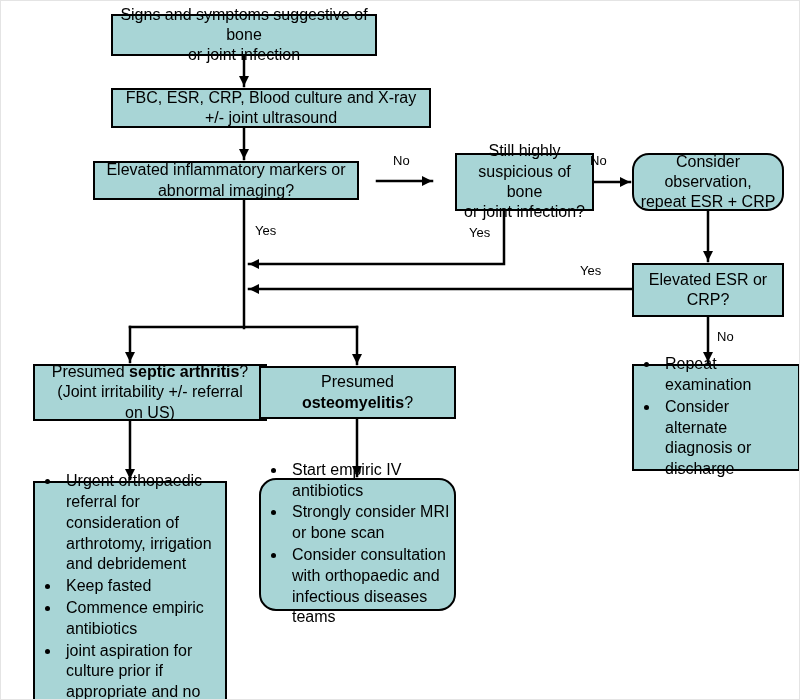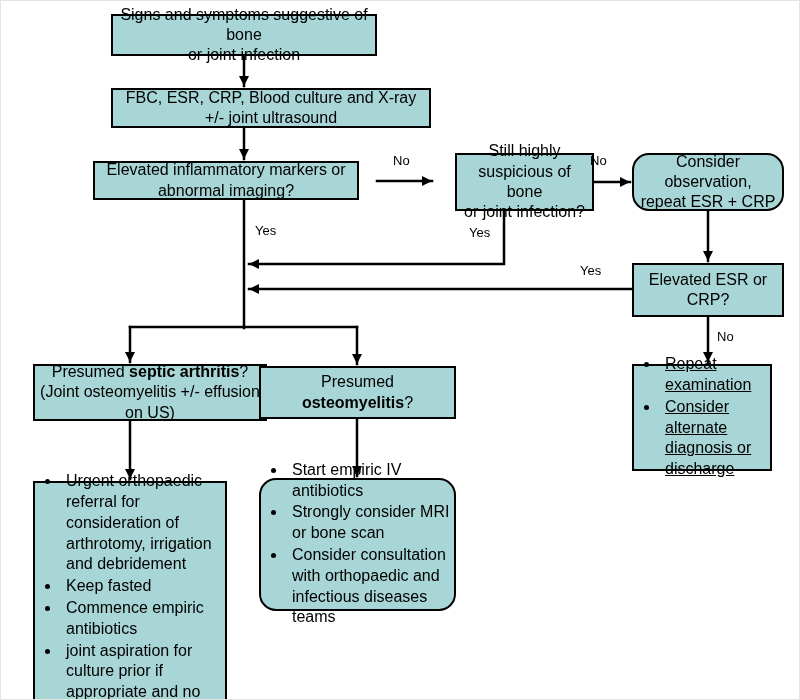--- a/index.html
+++ b/index.html
@@ -23,21 +23,21 @@
   .edge-label{position:absolute;font-size:13px;line-height:1;}
   
   .n-signs      {left:110px;top:13px; width:266px;height:42px;}
   .n-workup     {left:110px;top:87px; width:320px;height:40px;}
   .n-markers    {left:92px;top:160px;width:266px;height:39px;}
   .n-suspicious {left:433px;top:152px;width:139px;height:58px;margin-left:21px;}
   .n-observation{left:631px;top:152px;width:152px;height:58px;border-radius:17px;}
   .n-esr        {left:631px;top:262px;width:152px;height:54px;}
   .n-septic     {left:32px; top:363px;width:234px;height:57px;}
   .n-osteo      {left:258px;top:365px;width:197px;height:53px;}
-  .n-repeat     {left:631px;top:363px;width:140px;height:107px;text-decoration:underline;}
+  .n-repeat     {left:631px;top:363px;width:168px;height:107px;}
   .n-septicmgmt {left:32px; top:480px;width:194px;height:234px;}
   .n-osteomgmt  {left:258px;top:477px;width:197px;height:133px;border-radius:17px;}
   
   .lab-markers-no    {left:392px;top:153px;}
   .lab-suspicious-no {left:589px;top:153px;}
   .lab-markers-yes   {left:254px;top:223px;}
   .lab-suspicious-yes{left:468px;top:225px;}
   .lab-esr-yes       {left:579px;top:263px;}
   .lab-esr-no        {left:716px;top:329px;}
 </style>
@@ -95,21 +95,21 @@
     <div class="line">Consider observation,</div>
     <div class="line">repeat ESR + CRP</div>
   </div>
 
   <div class="node n-esr">
     <div class="line">Elevated ESR or CRP?</div>
   </div>
 
   <div class="node n-septic">
     <div class="line"><span>Presumed </span><span class="bold">septic arthritis</span><span>?</span></div>
-    <div class="line">(Joint osteomyelitis +/- effusion</div>
+    <div class="line">(Joint irritability +/- referral</div>
     <div class="line">on US)</div>
   </div>
 
   <div class="node n-osteo">
     <div class="line"><span>Presumed </span><span class="bold">osteomyelitis</span><span>?</span></div>
   </div>
 
   <div class="node bullets n-repeat">
     <ul>
       <li>Repeat examination</li>

